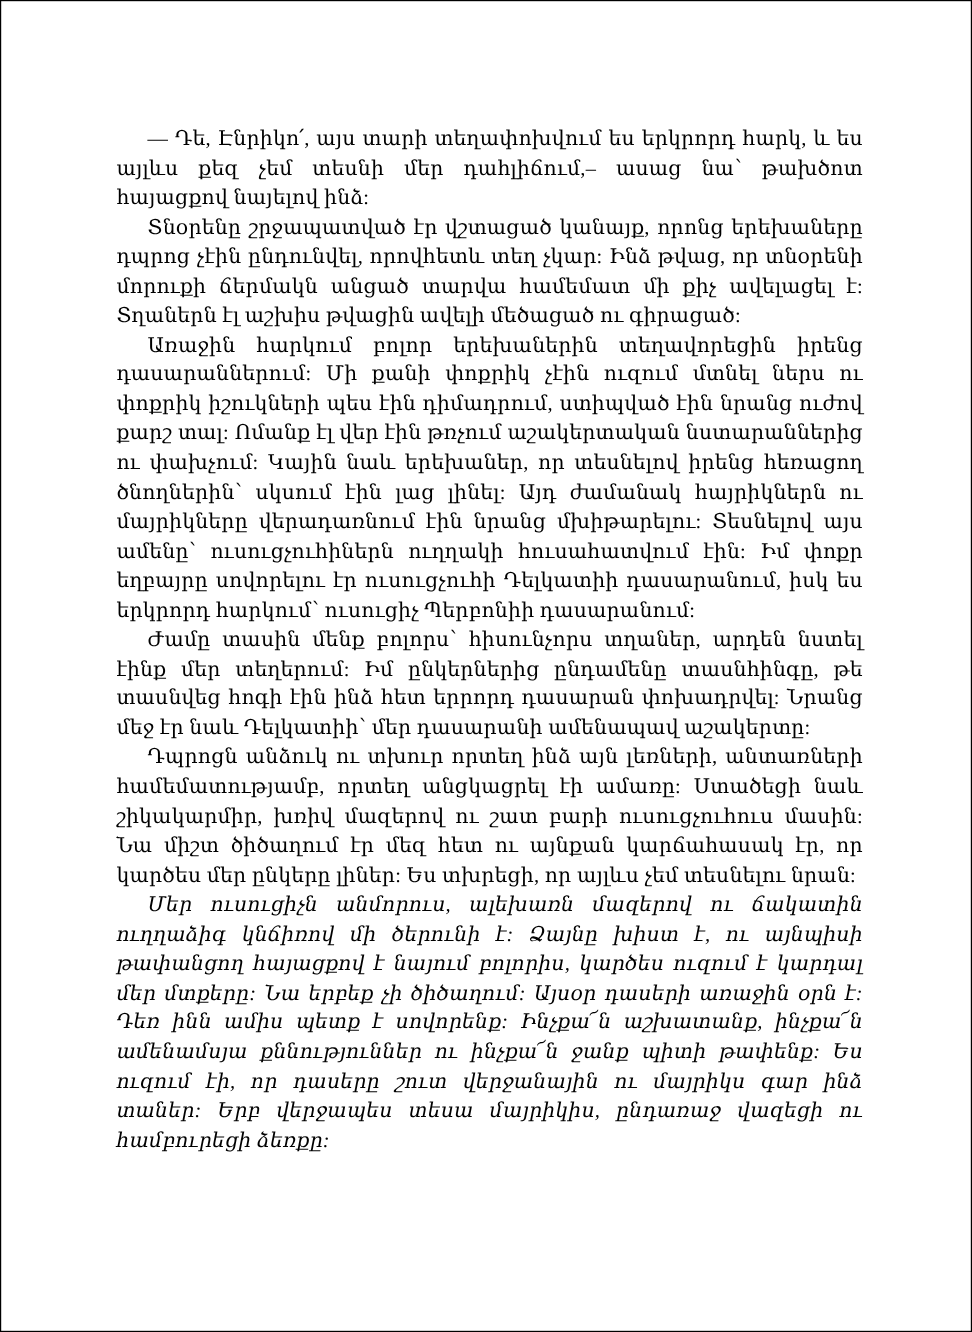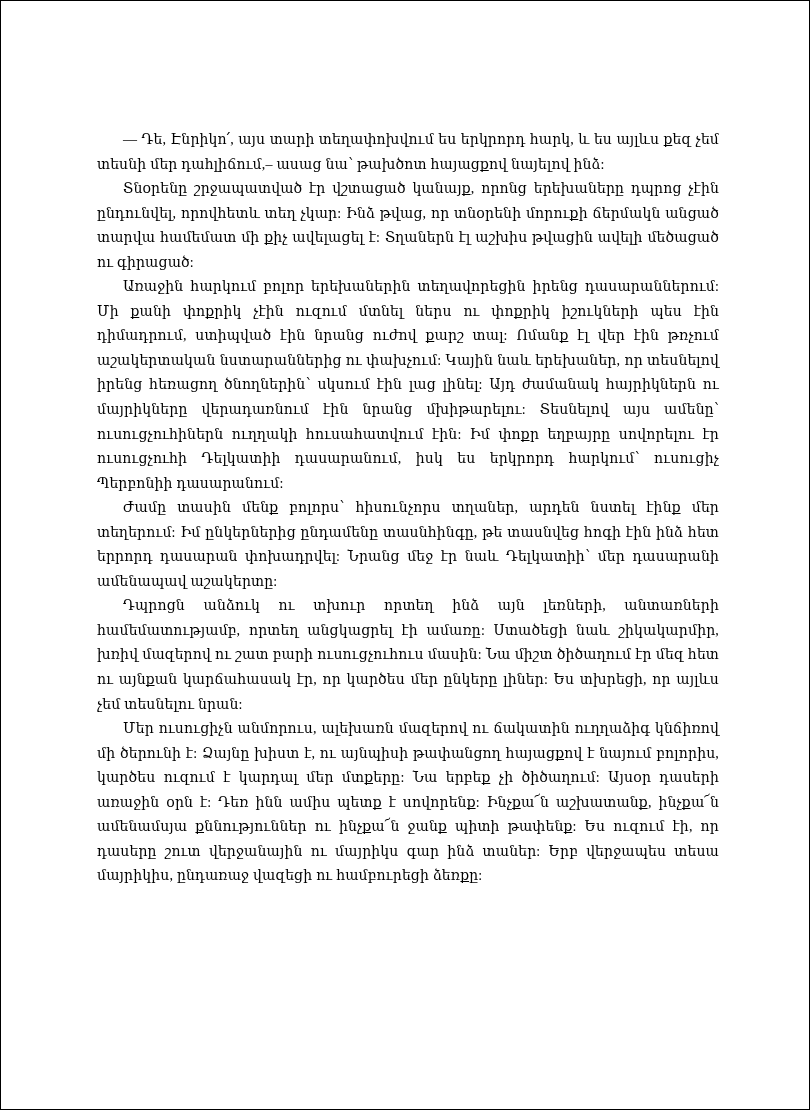--- a/index.html
+++ b/index.html
@@ -31,42 +31,43 @@
     width: 810px;
     height: 1110px;
     border: 1px solid #000000;
     box-sizing: border-box;
     pointer-events: none;
   }
 
   #text-block {
     position: absolute;
     left: 97px;
-    top: 128px;
+    top: 104px;
     width: 622px;
     text-align: justify;
     text-justify: inter-word;
-    font-size: 14px;
+    font-size: 17px;
     line-height: 24.55px;
     letter-spacing: 0.15px;
     word-spacing: 0.2px;
     -webkit-font-smoothing: none;
   }
 
   #text-block p {
     margin: 0 0 0 0;
     padding: 0;
     text-indent: 26px;
     text-align: justify;
     hyphens: none;
   }
 
   
   #text-block p:last-child {
     margin-bottom: 12px;
+    font-style: italic;
   }
 </style>
 </head>
 <body>
 
 <div id="page">
 
   <div id="page-frame"></div>
 
   <div id="text-block">

